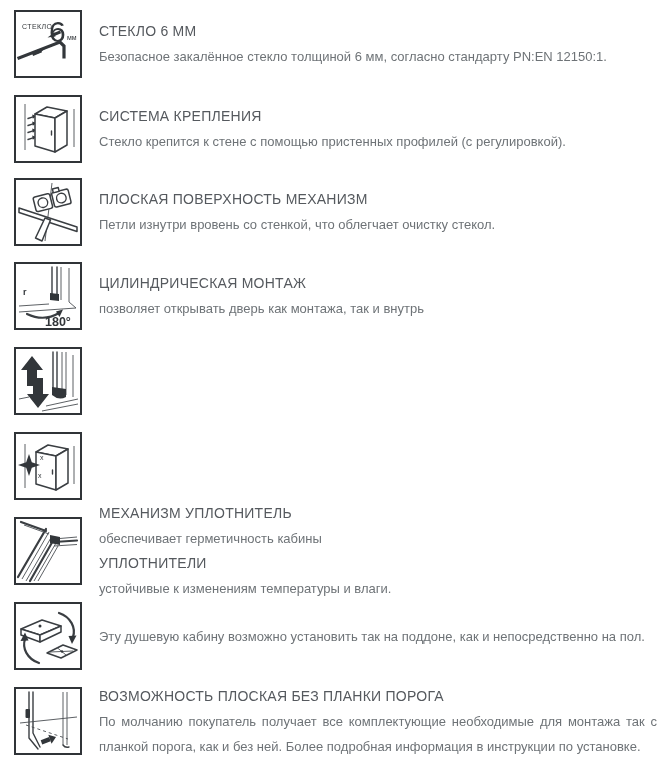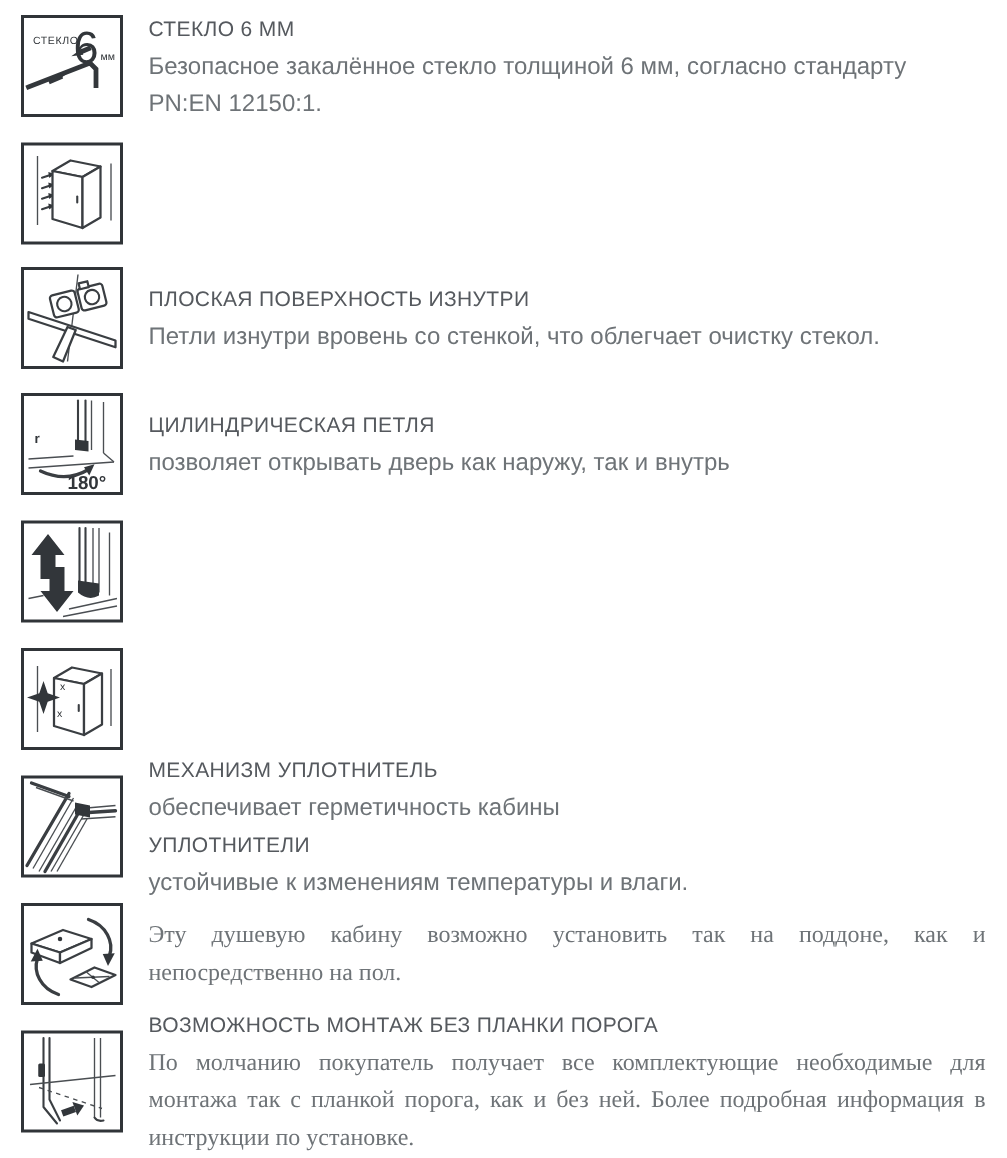--- a/index.html
+++ b/index.html
@@ -4,22 +4,22 @@
 <style>
   html,body{margin:0;padding:0;background:#ffffff;}
   body{width:671px;height:772px;position:relative;font-family:"Liberation Sans",sans-serif;overflow:hidden;}
   .row{position:absolute;left:14px;right:14px;display:flex;align-items:center;gap:17px;height:68px;}
   .r1{top:10px}.r2{top:95px}.r3{top:178px}.r4{top:262px}.r5{top:347px}
   .r6{top:432px}.r7{top:517px}.r8{top:602px}.r9{top:687px}
   .icon-box{flex:0 0 68px;width:68px;height:68px;box-sizing:border-box;border:2px solid #303438;background:#fff;}
   .icon-box svg{display:block;width:64px;height:64px;}
   .text{flex:1 1 auto;min-width:0;}
   .title{font-size:14px;line-height:25px;color:#55595e;letter-spacing:.25px;}
-  .desc{font-size:16px;line-height:25px;color:#6e7377;}
-  .justify{text-align:justify;font-family:Liberation Serif, serif;}
+  .desc{font-size:13px;line-height:25px;color:#6e7377;}
+  .justify{text-align:justify;}
   
   .ic{stroke:#3a3e42;fill:none;stroke-width:1.4;stroke-linecap:round;stroke-linejoin:round;}
   .ic2{stroke:#3a3e42;fill:none;stroke-width:2.2;stroke-linecap:round;}
   .ic3{stroke:#33373b;fill:none;stroke-width:3.2;stroke-linecap:square;}
   .thin{stroke:#4a4e52;fill:none;stroke-width:.9;}
   .dk{fill:#32363a;stroke:none;}
   .wf{fill:#ffffff;stroke:#3a3e42;stroke-width:1.5;stroke-linejoin:round;}
   .tx{fill:#32363a;stroke:none;font-family:"Liberation Sans",sans-serif;}
 </style>
 </head>
@@ -58,39 +58,43 @@
           <polygon class="dk" points="16.2,31.6 20.5,33 16.8,35.7"></polygon>
         <path class="ic" d="M12 42.5 l5 -1.6" stroke-width="1.5"></path>
           <polygon class="dk" points="16.2,38.6 20.5,40 16.8,42.7"></polygon>
       </g>
       <polygon class="wf" points="19,17 31,10 51,14 39,21"></polygon>
       <polygon class="wf" points="19,17 39,21 39,55 19,49"></polygon>
       <polygon class="wf" points="39,21 51,14 51,48 39,55"></polygon>
       <path class="ic" d="M35.5 34 v4" stroke-width="2.2"></path>
     </svg>
   </div>
+  <div class="text">
+    <div class="title">СИСТЕМА КРЕПЛЕНИЯ</div>
+    <div class="desc">Стекло крепится к стене с помощью пристенных профилей (с регулировкой).</div>
+  </div>
 </div>
 
 <div class="row r3">
   <div class="icon-box">
     <svg viewBox="0 0 64 64">
       <path class="thin" d="M36 3 L29 61"></path>
       <g transform="rotate(-14 36 24)">
         <rect class="wf" x="19" y="13" width="17" height="15" rx="2" stroke-width="1.3"></rect>
         <circle class="ic" cx="27.5" cy="20.5" r="4.8" stroke-width="1.2"></circle>
         <rect class="wf" x="38" y="13" width="17" height="15" rx="2" stroke-width="1.3"></rect>
         <circle class="ic" cx="46.5" cy="20.5" r="4.8" stroke-width="1.2"></circle>
         <rect class="wf" x="40" y="9.5" width="6" height="4" stroke-width="1.1"></rect>
       </g>
       <polygon class="wf" points="3,28 61,47 61,51.5 3,32.5" stroke-width="1.3"></polygon>
       <polygon class="wf" points="29,38 34.5,40 26,61 19.5,58" stroke-width="1.3"></polygon>
     </svg>
   </div>
   <div class="text">
-    <div class="title">ПЛОСКАЯ ПОВЕРХНОСТЬ ИЗНУТРИ</div>
+    <div class="title">ПЛОСКАЯ ПОВЕРХНОСТЬ МЕХАНИЗМ</div>
     <div class="desc">Петли изнутри вровень со стенкой, что облегчает очистку стекол.</div>
   </div>
 </div>
 
 <div class="row r4">
   <div class="icon-box">
     <svg viewBox="0 0 64 64">
       <path class="thin" d="M53 4 V38"></path>
       <path class="thin" d="M53 38 L60 44"></path>
       <path class="thin" d="M3 42 L33 40"></path>
@@ -99,22 +103,22 @@
       <path class="ic" d="M41 3 V34"></path>
       <path class="thin" d="M45 3 V36"></path>
       <polygon class="dk" points="34,29 43,30 43,37 34,36"></polygon>
       <text class="tx" x="7" y="31" font-size="9" font-weight="700">r</text>
       <path class="ic2" d="M11 50 Q 28 58 43 49" stroke-width="2"></path>
       <polygon class="dk" points="47,45.5 43.5,53 40,47.5"></polygon>
       <text class="tx" x="29" y="62" font-size="12.5" font-weight="700">180°</text>
     </svg>
   </div>
   <div class="text">
-    <div class="title">ЦИЛИНДРИЧЕСКАЯ ПЕТЛЯ</div>
-    <div class="desc">позволяет открывать дверь как наружу, так и внутрь</div>
+    <div class="title">ЦИЛИНДРИЧЕСКАЯ МОНТАЖ</div>
+    <div class="desc">позволяет открывать дверь как монтажа, так и внутрь</div>
   </div>
 </div>
 
 <div class="row r5">
   <div class="icon-box">
     <svg viewBox="0 0 64 64">
       <path class="ic" d="M37 3 V40" stroke-width="1.6"></path>
       <path class="ic" d="M41 3 V41" stroke-width="1.6"></path>
       <path class="thin" d="M46 3 V44"></path>
       <path class="thin" d="M50 3 V46"></path>
@@ -203,16 +207,16 @@
       <path class="ic" d="M47 56 Q49 59 53 58" stroke-width="1.2"></path>
       <path class="thin" d="M4 34 L61 28"></path>
       <path class="thin" d="M10 36 L52 50" stroke-dasharray="3 3"></path>
       <g transform="rotate(-20 31 51)">
         <rect class="dk" x="25" y="49" width="9" height="4.5"></rect>
         <polygon class="dk" points="34,46.5 40.5,51.2 34,56"></polygon>
       </g>
     </svg>
   </div>
   <div class="text">
-    <div class="title">ВОЗМОЖНОСТЬ МОНТАЖ БЕЗ ПЛАНКИ ПОРОГА</div>
+    <div class="title">ВОЗМОЖНОСТЬ ПЛОСКАЯ БЕЗ ПЛАНКИ ПОРОГА</div>
     <div class="desc justify">По молчанию покупатель получает все комплектующие необходимые для монтажа так с планкой порога, как и без ней. Более подробная информация в инструкции по установке.</div>
   </div>
 </div>
 
 </body></html>

